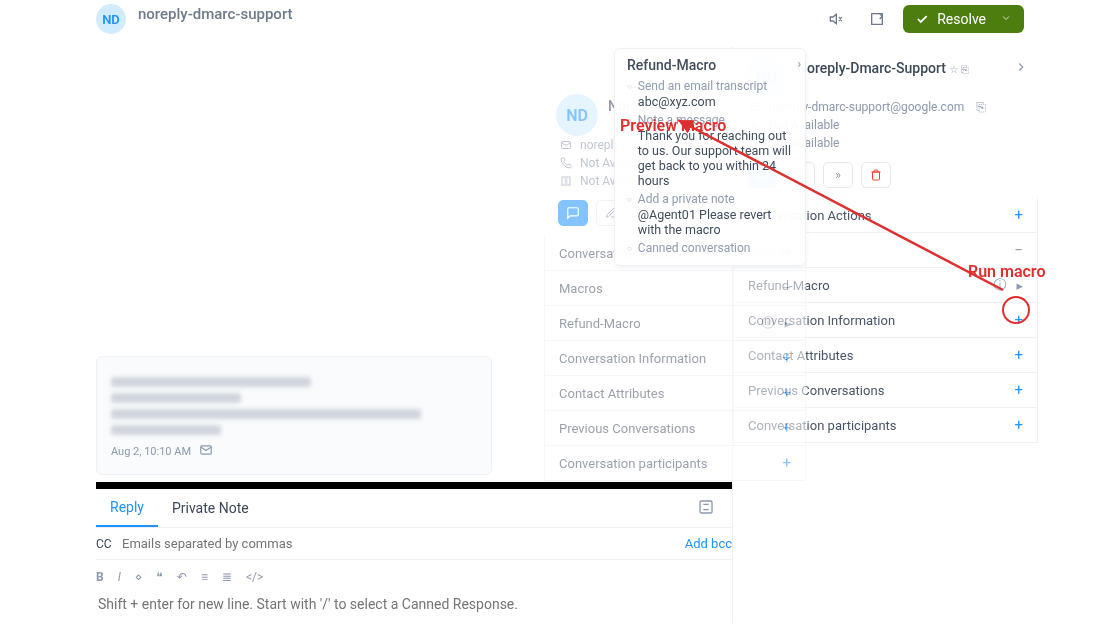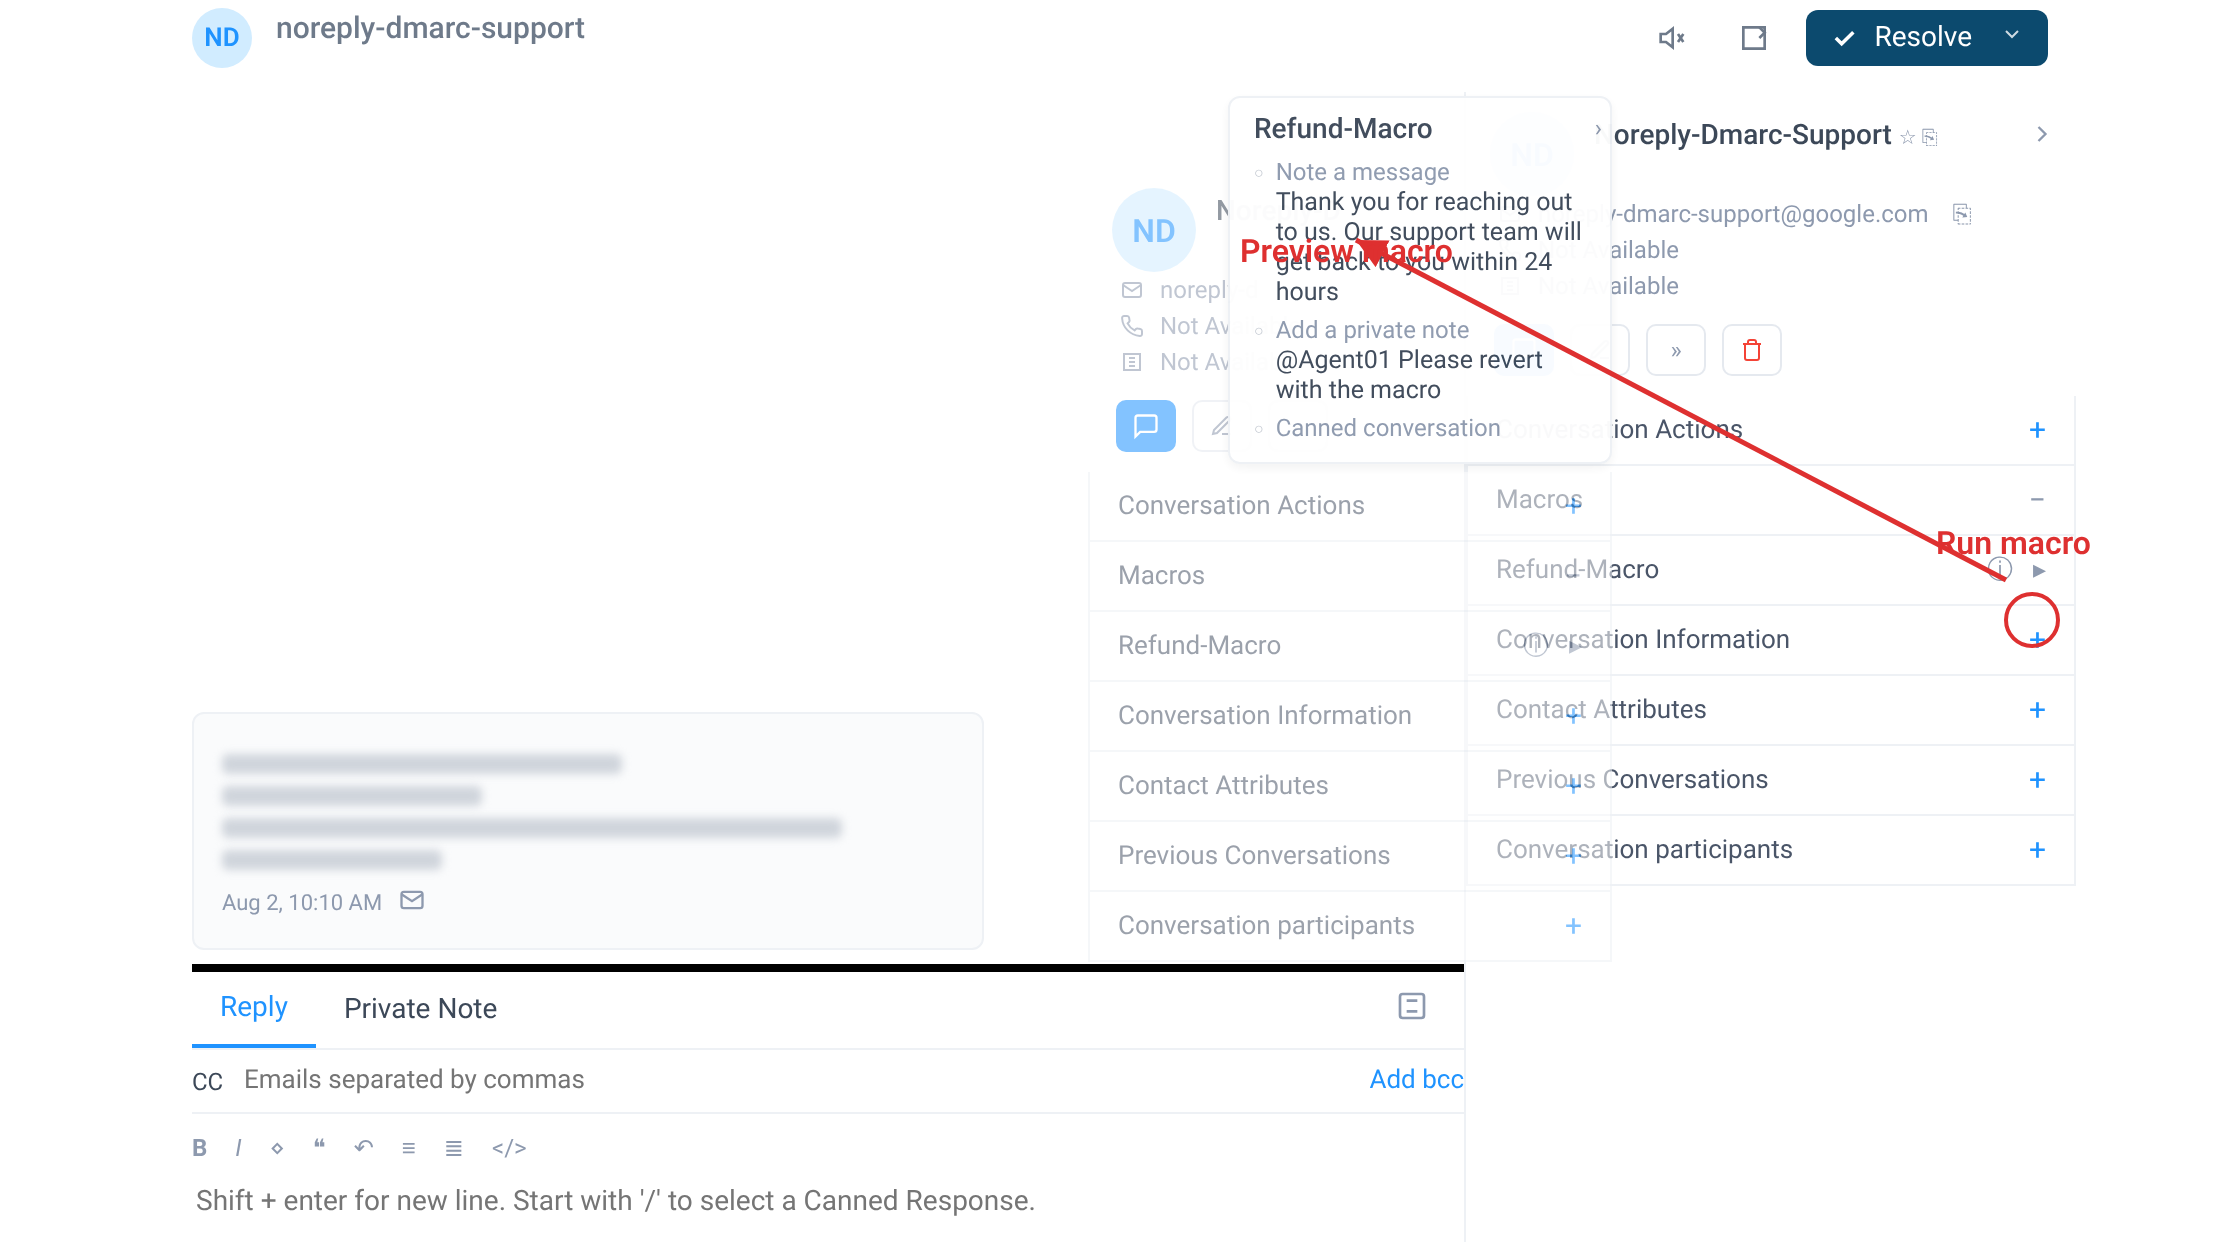--- a/index.html
+++ b/index.html
@@ -5,21 +5,21 @@
   * { box-sizing: border-box; margin: 0; padding: 0; font-family: -apple-system, BlinkMacSystemFont, "Segoe UI", Roboto, sans-serif; }
   body { width: 1120px; height: 630px; background: #fff; position: relative; overflow: hidden; font-size: 13px; color: #3c4858; }
 
   .topbar { display: flex; align-items: center; padding: 4px 96px 0 96px; gap: 12px; }
   .avatar { width: 30px; height: 30px; border-radius: 50%; background: #d1ecff; color: #1f93ff; display: flex; align-items: center; justify-content: center; font-weight: 600; font-size: 13px; }
   .avatar.big { width: 42px; height: 42px; font-size: 16px; }
   .topbar-title { font-size: 15px; font-weight: 500; color: #6e7a8a;}
   .topbar-sub { font-size: 10px; color: #44ce4b; filter: blur(1px); }
   .topbar-spacer { flex: 1; }
   .ic-btn { width: 28px; height: 28px; display: flex; align-items: center; justify-content: center; color: #6e7a8a; border: none; background: transparent; cursor: pointer; }
-  .resolve-btn { display: flex; align-items: center; gap: 8px; background: #0c4a6e; color: #fff; border: none; border-radius: 6px; padding: 6px 12px; font-size: 14px; cursor: pointer; }
+  .resolve-btn { display: flex; align-items: center; gap: 8px; background: #4d7c0f; color: #fff; border: none; border-radius: 6px; padding: 6px 12px; font-size: 14px; cursor: pointer; }
   .resolve-btn .chev { opacity: 0.8; margin-left: 6px; }
 
   .main { display: flex; padding: 12px 0 0 0; position: relative; }
   .left { width: 732px; padding-left: 96px; }
   .right { width: 306px; border-left: 1px solid #eef1f5;}
 
   .msg-card { background: #fafbfc; border: 1px solid #eef1f5; border-radius: 6px; padding: 14px; margin-bottom: 10px; position: relative; }
   .blurline { background: #d0d5dc; height: 10px; border-radius: 3px; margin: 6px 0; filter: blur(2px); }
   .msg-meta { color: #8d99ae; font-size: 11px; display: flex; align-items: center; gap: 8px; margin-top: 8px;}
 
@@ -48,21 +48,21 @@
   .ghost-step-col { display:flex; flex-direction:column;}
   .ghost-step strong { color:#3c4858; font-weight:400; font-size:12.5px; display:block; margin-top:1px;}
   .ghost-arrow { position:absolute; right:4px; top:8px; color:#8d99ae; font-size:12px;}
 
   
   .ghost-under { position:absolute; top:48px; left:448px; width:262px; z-index:30; opacity:0.55;}
   .ghost-under .sidepanel { padding-top:0;}
   .ghost-under .side-head { align-items:flex-start;}
   .ghost-under .section { background:#fff;}
 
-  .compose { border-top: 4px solid #000000; margin-top: 4px; }
+  .compose { border-top: 7px solid #000000; margin-top: 4px; }
   .tabs { display:flex; align-items:center; border-bottom:1px solid #eef1f5;}
   .tab { padding:10px 14px; font-size:14px; cursor:pointer; color:#3c4858;}
   .tab.active { color:#1f93ff; border-bottom:2px solid #1f93ff;}
   .tabs .sig { margin-left:auto; padding-right:18px; color:#8d99ae; cursor:pointer;}
   .ccrow { display:flex; align-items:center; padding:8px 0; border-bottom:1px solid #eef1f5; font-size:13px;}
   .cc-label { color:#3c4858; width:26px; font-size:12px;}
   .cc-input { flex:1; border:none; outline:none; font-size:13px; color:#8d99ae;}
   .addbcc { color:#1f93ff; font-size:13px; cursor:pointer;}
   .toolbar { display:flex; gap:14px; padding:10px 0; color:#8d99ae; font-size:12px; align-items:center;}
   .toolbar span{cursor:pointer;}
@@ -184,20 +184,26 @@
               <span class="plus">+</span>
             </div>
         </div>
       </div>
 
       <div class="ghost-panel" style="left:518px; top:2px; width:192px;">
         <div class="ghost-arrow">›</div>
         <div class="ghost-title">Refund-Macro</div>
         <div class="ghost-step">
             <div class="ghost-step-col">
+              <span>Send an email transcript</span>
+              <strong>abc@xyz.com</strong>
+            </div>
+          </div>
+        <div class="ghost-step">
+            <div class="ghost-step-col">
               <span>Note a message</span>
               <strong>Thank you for reaching out to us. Our support team will get back to you within 24 hours</strong>
             </div>
           </div>
         <div class="ghost-step">
             <div class="ghost-step-col">
               <span>Add a private note</span>
               <strong>@Agent01 Please revert with the macro</strong>
             </div>
           </div>

